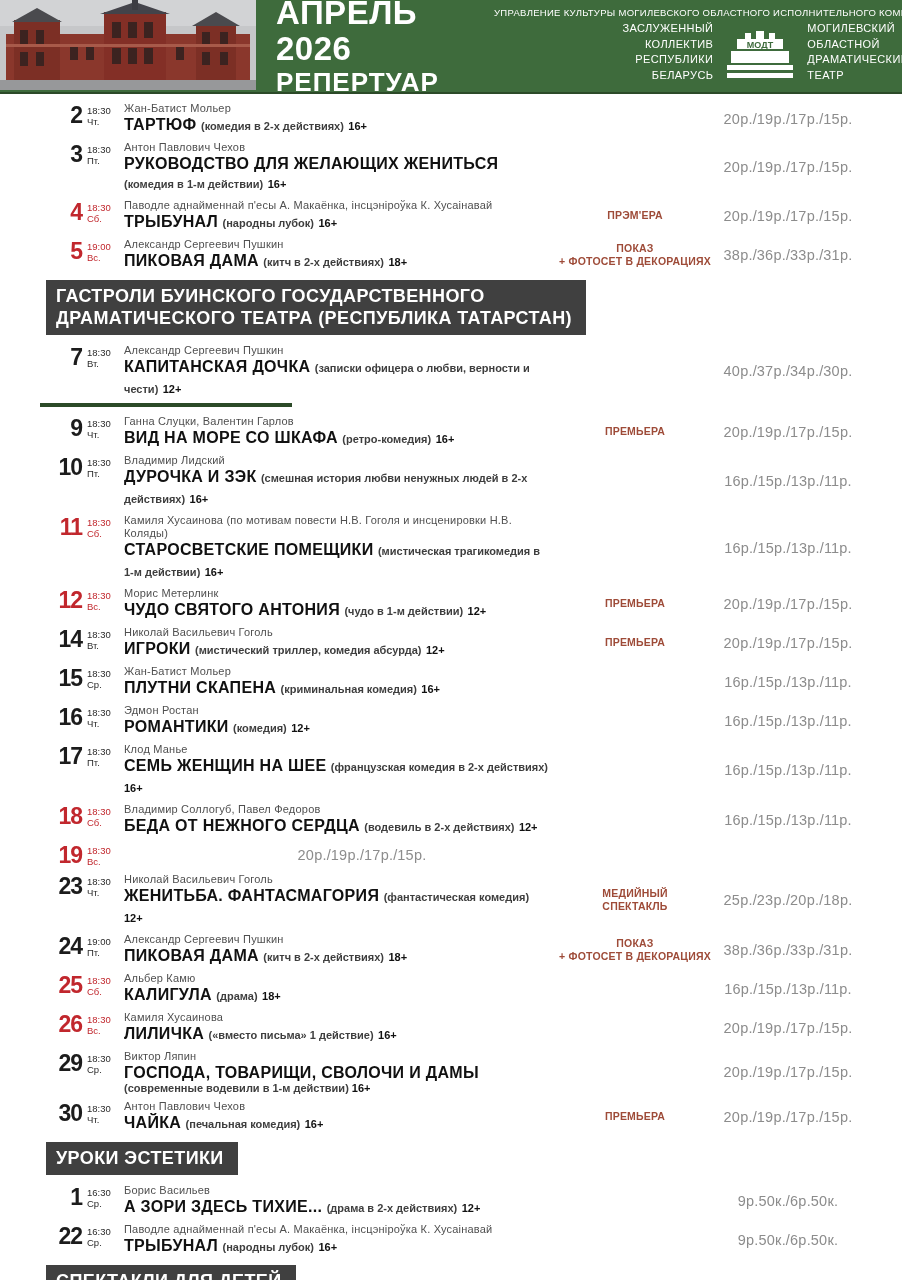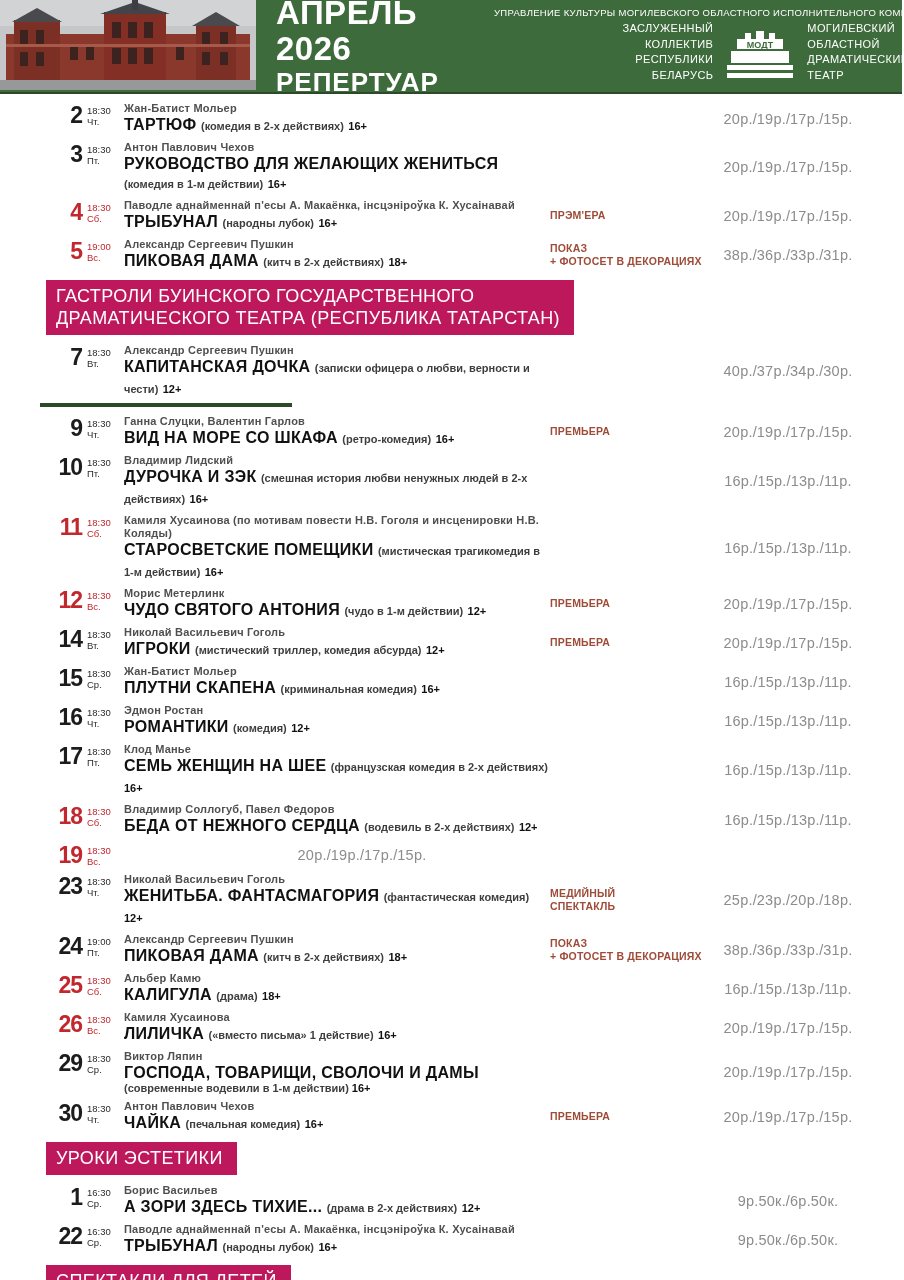--- a/index.html
+++ b/index.html
@@ -15,35 +15,35 @@
   .org-block{flex:1;padding:7px 14px 4px 0;display:flex;flex-direction:column;align-items:flex-end;}
   .dept{font-size:9.5px;letter-spacing:.3px;white-space:nowrap;margin-bottom:3px;}
   .org-row{display:flex;align-items:center;gap:10px;margin-right:24px;}
   .org-col{font-size:11px;line-height:15.5px;letter-spacing:.4px;}
   .org-col.left{text-align:right;margin-left:21px;}
   .org-col.right{text-align:left;}
   .logo svg{width:74px;height:62px;display:block;}
 
   
   main{flex:1;padding:5px 46px 0 46px;}
-  .band{display:inline-block;background:#be185d;color:#fff;font-weight:normal;font-size:18px;line-height:22px;
+  .band{display:inline-block;background:#404040;color:#fff;font-weight:bold;font-size:18px;line-height:22px;
         padding:5px 14px 6px 10px;margin:6px 0 6px 0;white-space:pre-line;letter-spacing:.4px;}
   .show{display:flex;align-items:flex-start;padding:2.5px 0;}
   .date-block{width:78px;flex:none;display:flex;gap:5px;padding-top:2px;}
   .date-num{width:36px;text-align:right;font-size:23px;font-weight:bold;line-height:23px;letter-spacing:-1px;color:#1c1c1c;}
   .dt{font-size:9.5px;line-height:11.5px;color:#2a2a2a;padding-top:1px;}
   .show.red .date-num,.show.red .dt{color:#c1272d;}
   .main-col{flex:1;min-width:0;}
-  .authors{font-size:11px;line-height:13px;color:#4f4f4f;letter-spacing:.2px;font-weight:bold;}
+  .authors{font-size:11px;line-height:13px;color:#4f4f4f;letter-spacing:.2px;}
   .title-line{font-size:16px;line-height:19px;color:#111;}
   .title{font-weight:bold;letter-spacing:.3px;}
   .genre{font-size:11px;color:#3e3e3e;font-weight:bold;}
   .age{font-size:11px;font-weight:bold;color:#111;margin-top:22px;}
   .genre-line{font-size:11px;line-height:13px;color:#3e3e3e;}
-  .note-col{width:170px;flex:none;align-self:center;text-align:left;font-size:10.5px;font-weight:bold;
+  .note-col{width:170px;flex:none;align-self:center;text-align:center;font-size:10.5px;font-weight:bold;
             color:#9e4b38;white-space:pre-line;line-height:13px;letter-spacing:.2px;}
   .price-col{width:136px;flex:none;align-self:center;text-align:center;font-size:14.5px;color:#8c8c8c;letter-spacing:.2px;}
   .sep{height:4px;background:#2c4a28;width:252px;margin:2px 0 5px -6px;}
 </style>
 </head>
 <body>
 
 <div class="page">
 
   <header>

